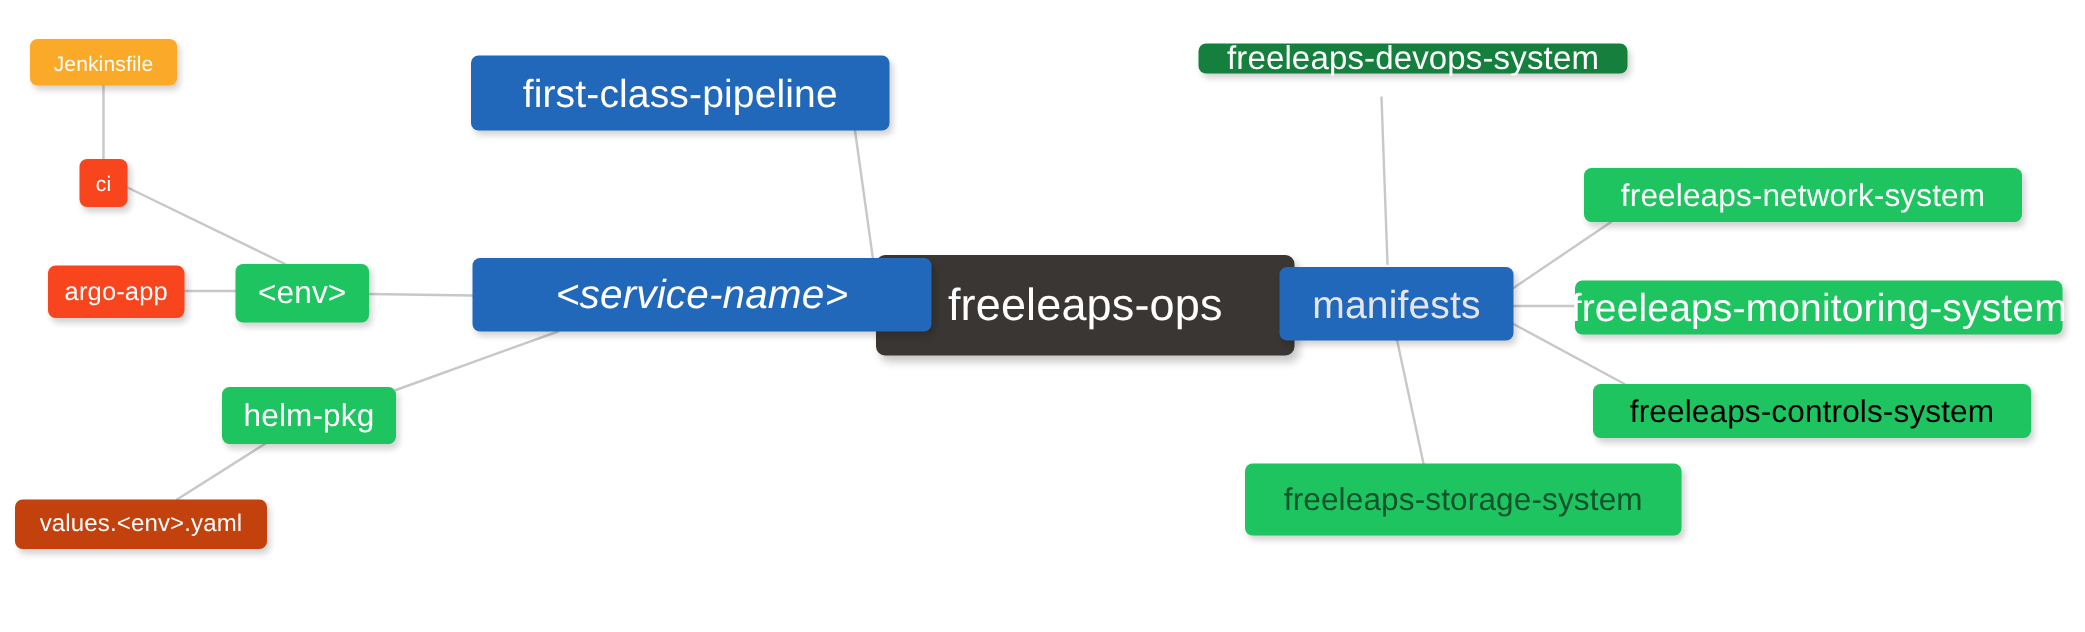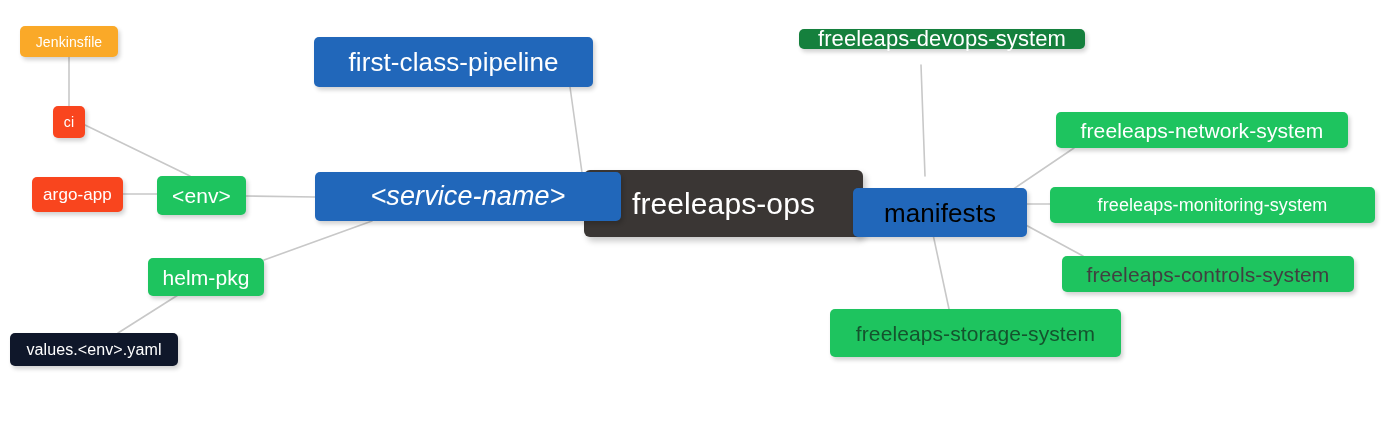--- a/index.html
+++ b/index.html
@@ -63,26 +63,26 @@
       <line x1="925" y1="176" x2="921" y2="65" stroke="#c8c8c8" stroke-width="1.6" stroke-linecap="round"></line>
       <line x1="1009" y1="192" x2="1074" y2="148" stroke="#c8c8c8" stroke-width="1.6" stroke-linecap="round"></line>
       <line x1="1009" y1="204" x2="1050" y2="204" stroke="#c8c8c8" stroke-width="1.6" stroke-linecap="round"></line>
       <line x1="1009" y1="216" x2="1083" y2="256" stroke="#c8c8c8" stroke-width="1.6" stroke-linecap="round"></line>
       <line x1="931" y1="225" x2="949" y2="309" stroke="#c8c8c8" stroke-width="1.6" stroke-linecap="round"></line>
     </svg>
   <div id="node-layer">
       <div class="node root" style="left: 584px; top: 170px; width: 279px; height: 67px; background: rgb(58, 54, 52); font-size: 30px; color: rgb(255, 255, 255);">freeleaps-ops</div>
       <div class="node" style="left: 314px; top: 37px; width: 279px; height: 50px; background: rgb(33, 103, 186); font-size: 26px; color: rgb(255, 255, 255);">first-class-pipeline</div>
       <div class="node" style="left: 315px; top: 172px; width: 306px; height: 49px; background: rgb(33, 103, 186); font-size: 27px; color: rgb(255, 255, 255); font-style: italic;">&lt;service-name&gt;</div>
-      <div class="node" style="left: 853px; top: 188px; width: 174px; height: 49px; background: rgb(33, 103, 186); font-size: 26px; color: #000000;">manifests</div>
+      <div class="node" style="left: 853px; top: 178px; width: 156px; height: 49px; background: rgb(33, 103, 186); font-size: 26px; color: #e5e5e5;">manifests</div>
       <div class="node" style="left: 157px; top: 176px; width: 89px; height: 39px; background: rgb(30, 196, 95); font-size: 21px; color: rgb(255, 255, 255);">&lt;env&gt;</div>
       <div class="node" style="left: 148px; top: 258px; width: 116px; height: 38px; background: rgb(30, 196, 95); font-size: 21px; color: rgb(255, 255, 255);">helm-pkg</div>
       <div class="node" style="left: 20px; top: 26px; width: 98px; height: 31px; background: rgb(250, 169, 40); font-size: 14px; color: rgb(255, 255, 255);">Jenkinsfile</div>
       <div class="node" style="left: 53px; top: 106px; width: 32px; height: 32px; background: rgb(249, 69, 30); font-size: 14px; color: rgb(255, 255, 255);">ci</div>
       <div class="node" style="left: 32px; top: 177px; width: 91px; height: 35px; background: rgb(249, 69, 30); font-size: 17px; color: rgb(255, 255, 255);">argo-app</div>
-      <div class="node" style="left: 10px; top: 333px; width: 168px; height: 33px; background: #0f172a; font-size: 16px; color: rgb(255, 255, 255); text-align: right;">values.&lt;env&gt;.yaml</div>
+      <div class="node" style="left: 10px; top: 333px; width: 168px; height: 33px; background: #c2410c; font-size: 16px; color: rgb(255, 255, 255); text-align: right;">values.&lt;env&gt;.yaml</div>
       <div class="node" style="left: 799px; top: 29px; width: 286px; height: 20px; background: #15803d; font-size: 22px; color: rgb(255, 255, 255);">freeleaps-devops-system</div>
       <div class="node" style="left: 1056px; top: 112px; width: 292px; height: 36px; background: rgb(30, 196, 95); font-size: 21px; color: rgb(255, 255, 255);">freeleaps-network-system</div>
-      <div class="node" style="left: 1050px; top: 187px; width: 325px; height: 36px; background: rgb(30, 196, 95); font-size: 18px; color: rgb(255, 255, 255);">freeleaps-monitoring-system</div>
-      <div class="node" style="left: 1062px; top: 256px; width: 292px; height: 36px; background: rgb(30, 196, 95); font-size: 21px; color: #404040;">freeleaps-controls-system</div>
+      <div class="node" style="left: 1050px; top: 187px; width: 325px; height: 36px; background: rgb(30, 196, 95); font-size: 26px; color: rgb(255, 255, 255);">freeleaps-monitoring-system</div>
+      <div class="node" style="left: 1062px; top: 256px; width: 292px; height: 36px; background: rgb(30, 196, 95); font-size: 21px; color: #000000;">freeleaps-controls-system</div>
       <div class="node" style="left: 814px; top: 309px; width: 291px; height: 48px; background: rgb(30, 196, 95); font-size: 21px; color: #14532d; margin-left: 16px;">freeleaps-storage-system</div>
     </div>
 </div>
 
 </body></html>

